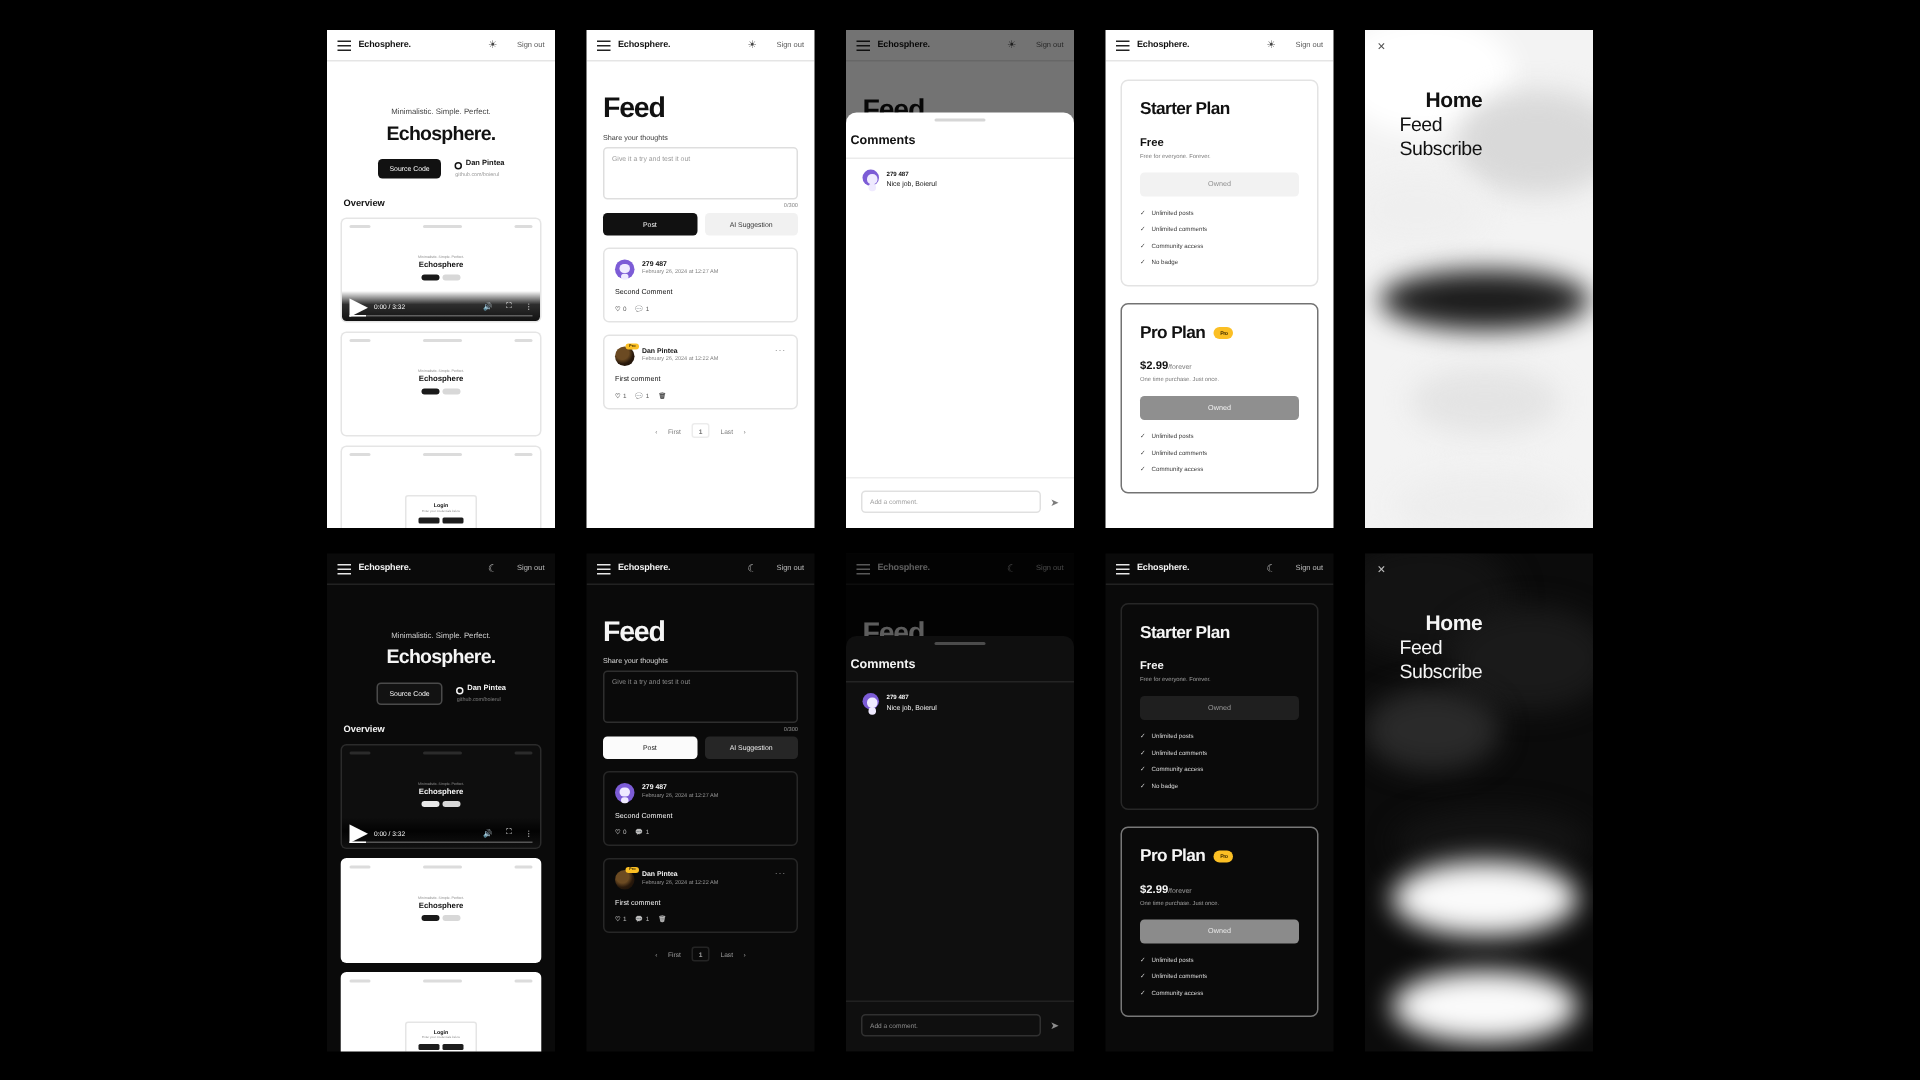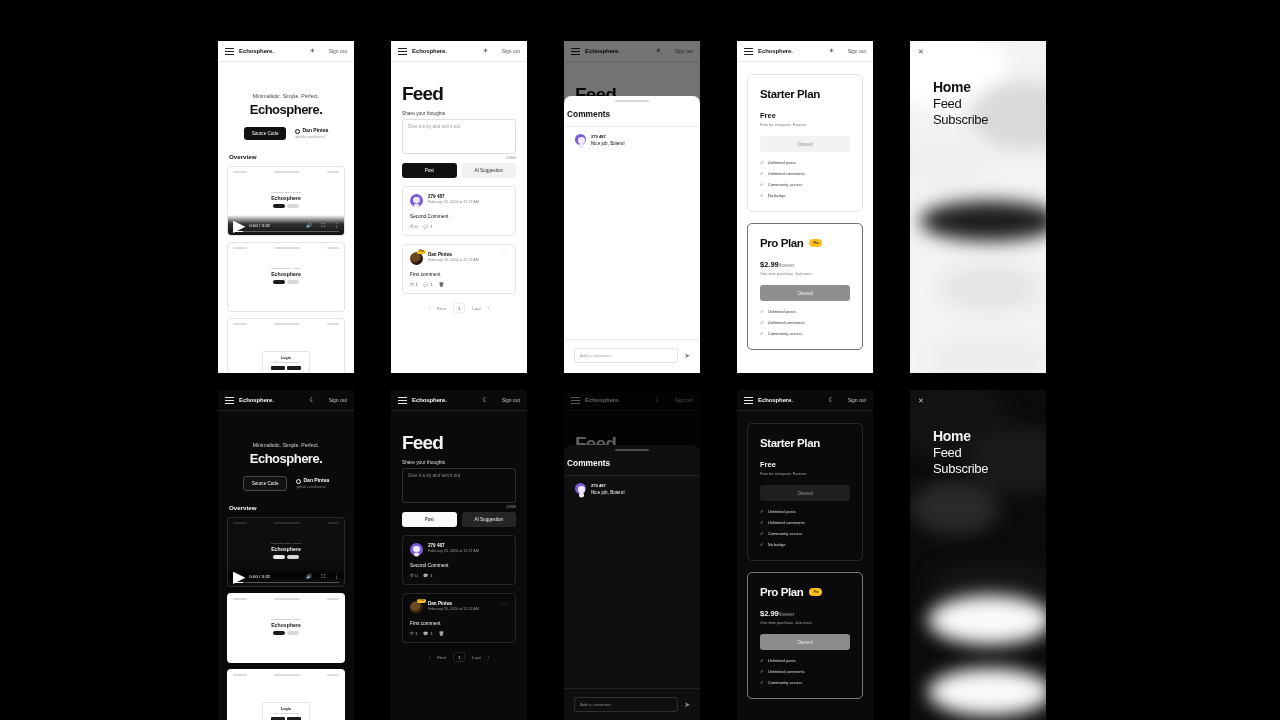--- a/index.html
+++ b/index.html
@@ -9,23 +9,22 @@
     font-family: "Liberation Sans", sans-serif;
     overflow: hidden;
   }
   .board {
     position: relative;
     width: 1280px; height: 720px;
     background: #000;
   }
   .phone {
     position: absolute;
-    width: 136px; height: 332px;
+    width: 152px; height: 332px;
     overflow: hidden;
-    margin-top: 21px;
   }
   .phone.light { background: #ffffff; color: #111; }
   .phone.dark  { background: #0a0a0a; color: #f5f5f5; }
 
   
   .hdr {
     display: flex; align-items: center;
     height: 21px; padding: 0 7px;
     border-bottom: 1px solid rgba(0,0,0,.10);
   }
@@ -182,21 +181,21 @@
   .feat { display: flex; align-items: center; gap: 4px; font-size: 4.1px; margin-top: 6px; opacity: .85; }
   .feat .ck { font-size: 4.4px; }
   .feats { margin-top: 8px; }
 
   
   .menu-blur { position: absolute; inset: 0; overflow: hidden; }
   .blob { position: absolute; border-radius: 50%; filter: blur(9px); }
   .menu-x { position: absolute; top: 7px; left: 8px; font-size: 7px; opacity: .75; z-index: 3; }
   .menu-nav { position: absolute; left: 23px; top: 38px; z-index: 3; }
   .menu-nav div { letter-spacing: -0.3px; }
-  .mn-1 { font-size: 14px; font-weight: 700; }
+  .mn-1 { font-size: 14px; font-weight: 700; text-align: right; }
   .mn-2 { font-size: 13px; font-weight: 400; margin-top: 1px; }
   .mn-3 { font-size: 13px; font-weight: 400; margin-top: 1px; }
 </style>
 </head>
 <body>
 
 <div class="board">
 
   <div class="phone light" style="left:218px; top:20px;">
     <div class="hdr">

